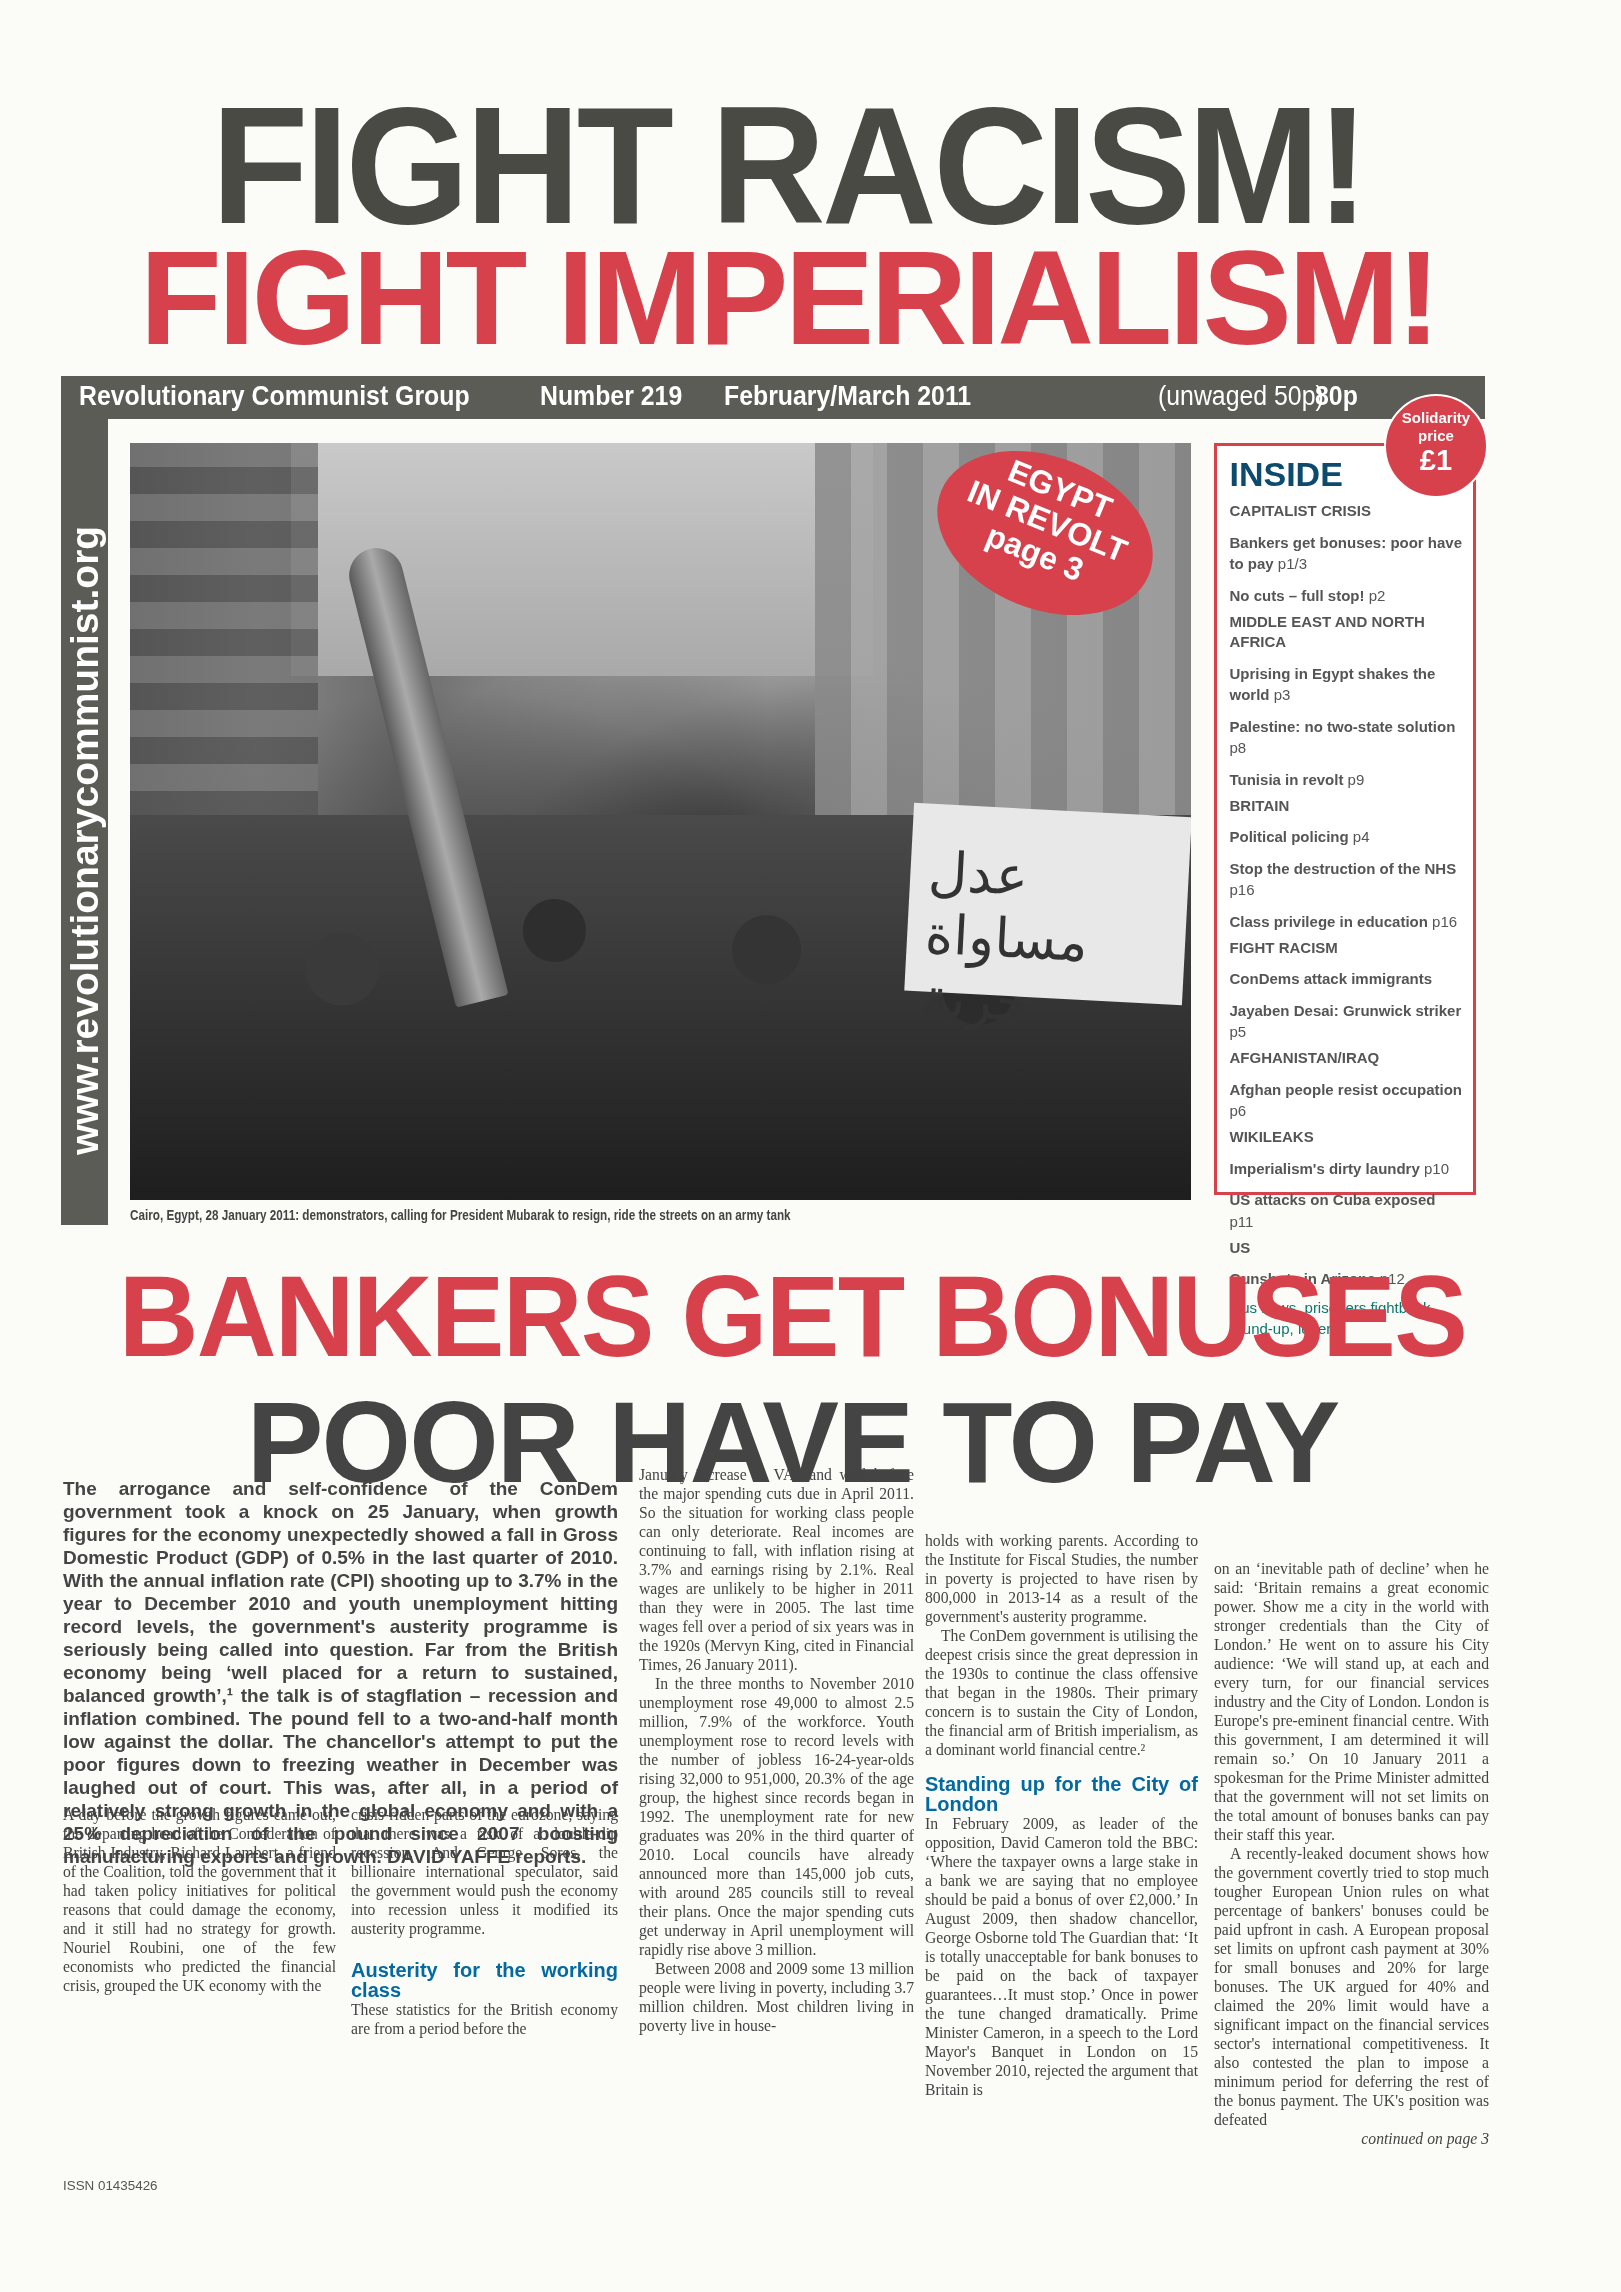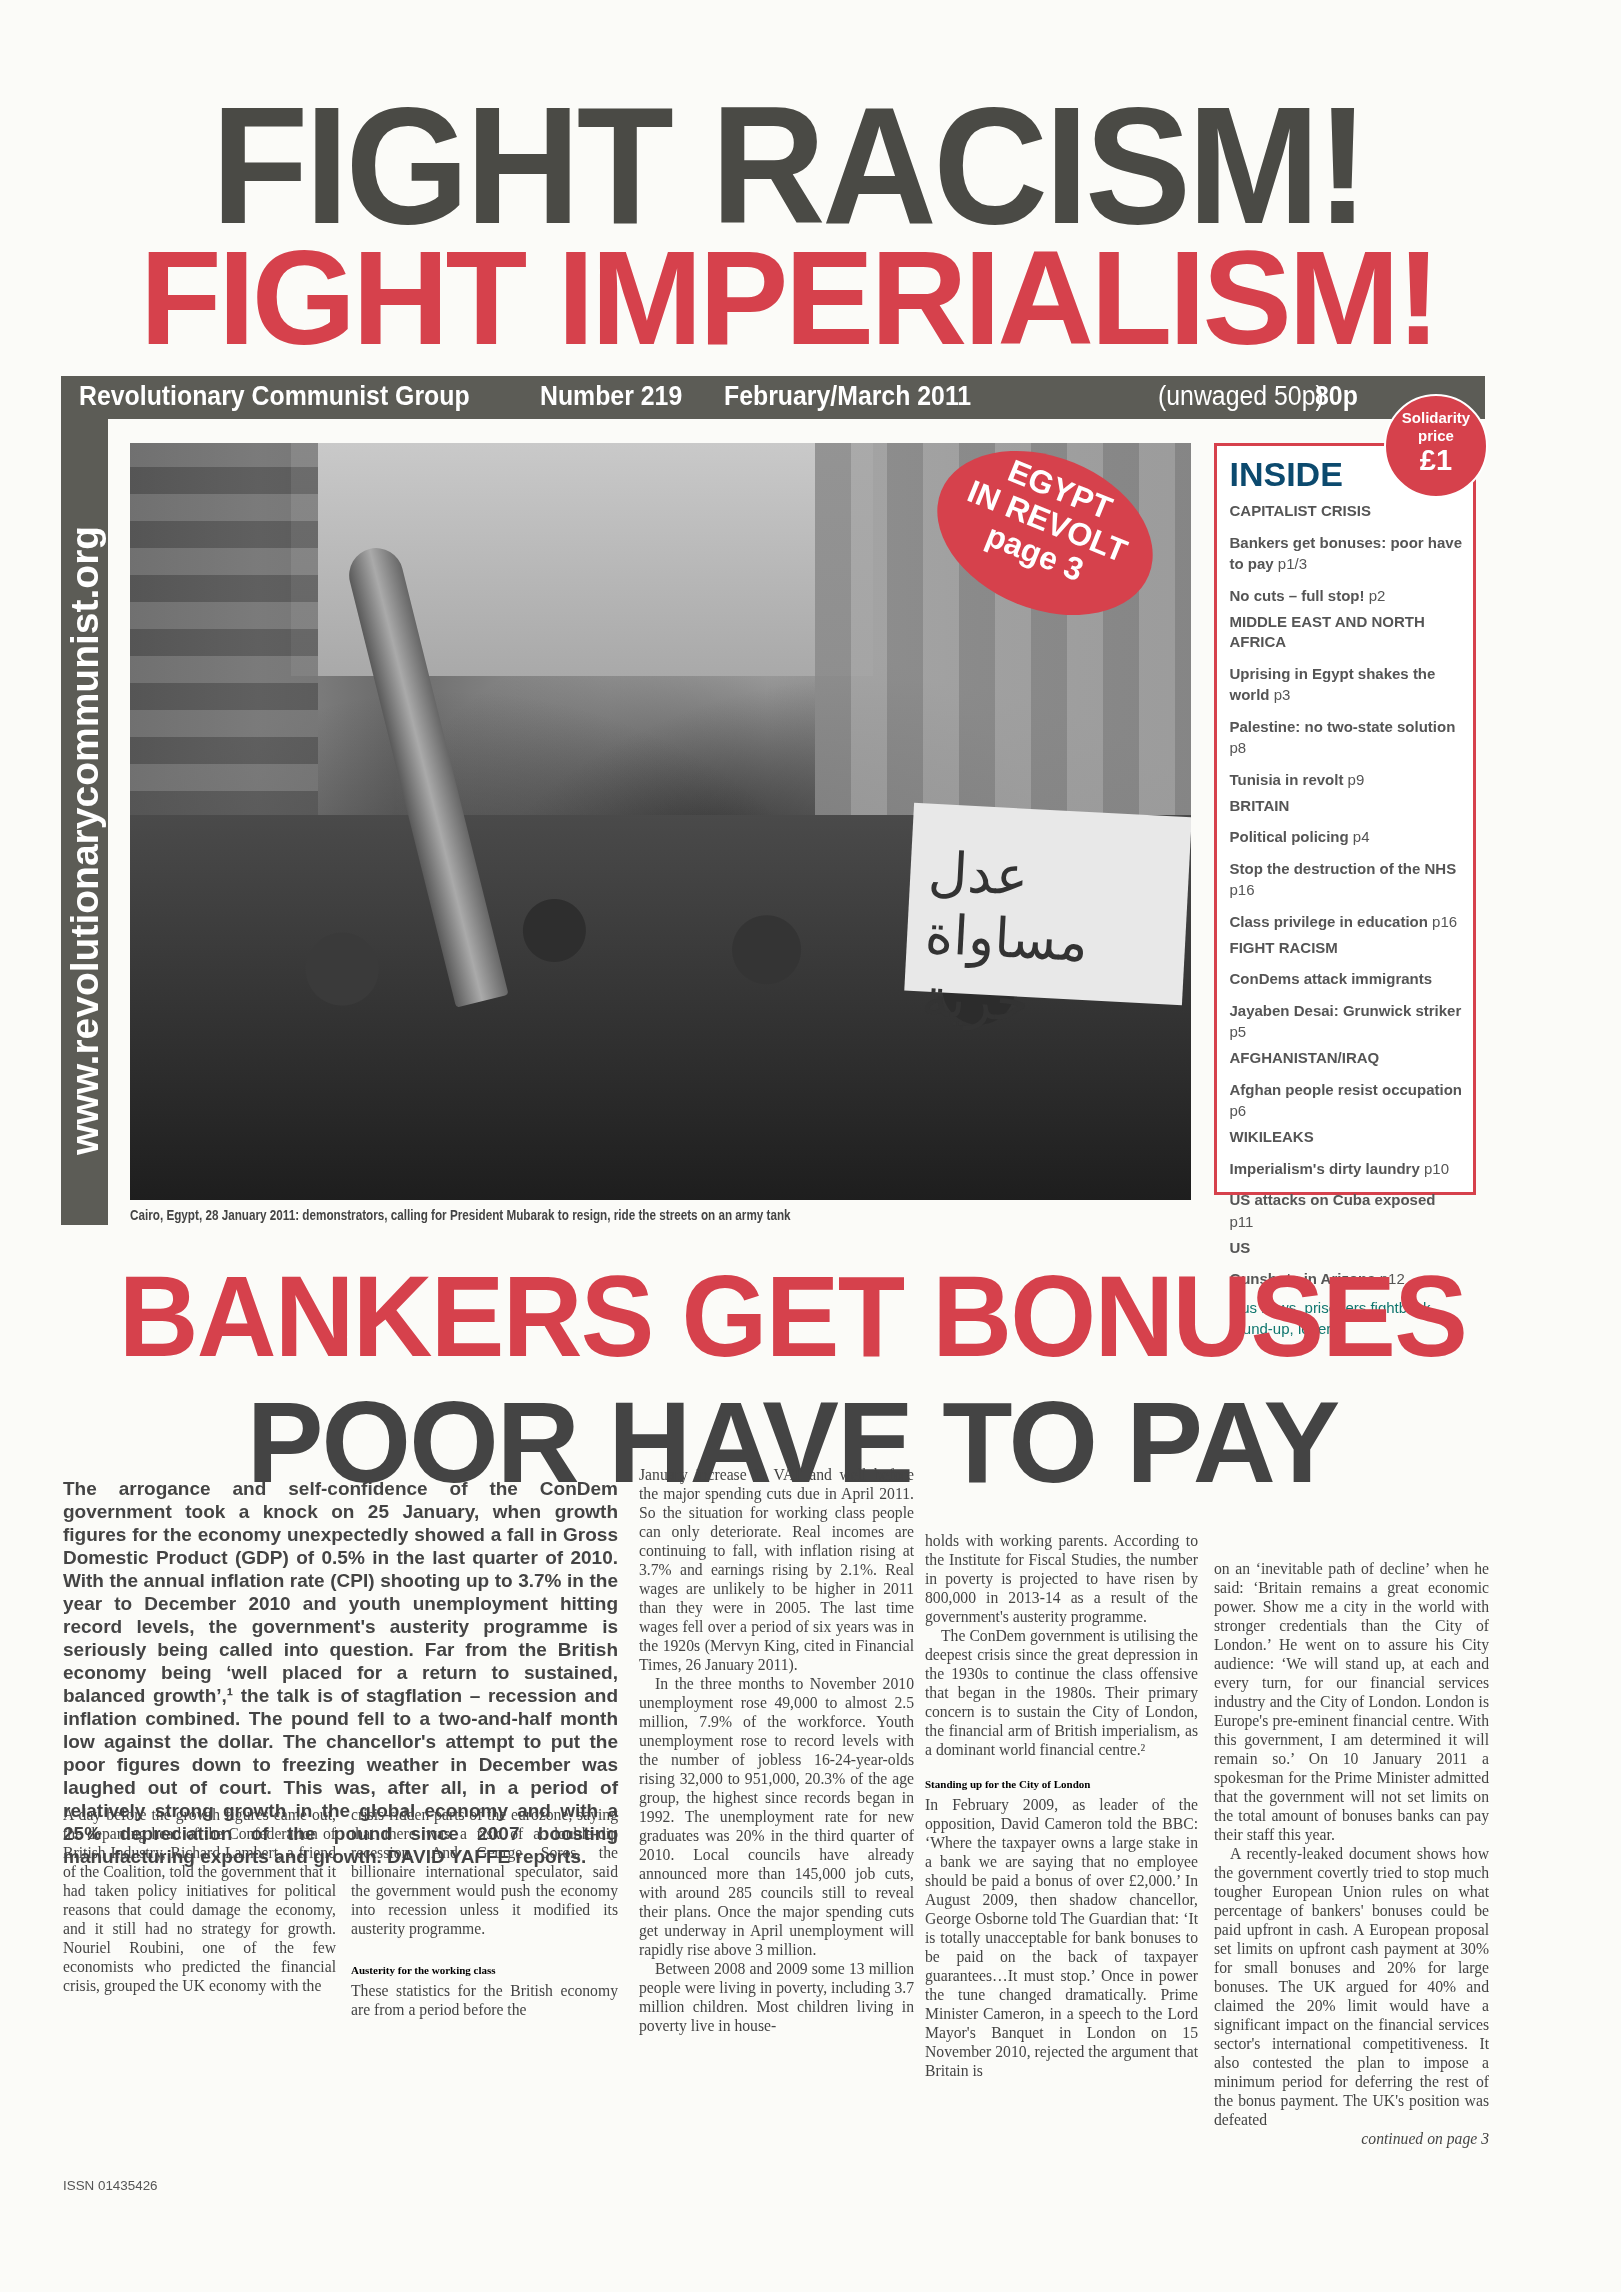--- a/index.html
+++ b/index.html
@@ -36,21 +36,21 @@
   .solid { position:absolute; left:1384px; top:394px; width:100px; height:100px; border-radius:50%; background:#d6414c; border:2.7px solid #fff; color:#fff; text-align:center; font-weight:bold; }
   .solid .s1 { font-size:15px; margin-top:12.5px; line-height:18px; }
   .solid .s2 { font-size:15px; line-height:18px; }
   .solid .s3 { font-size:29px; line-height:30px; font-weight:900; }
   .head1 { position:absolute; left:85px; top:1254px; width:1415px; text-align:center; font-weight:900; font-size:115px; line-height:125px; color:#d6414c; letter-spacing:-1.8px; transform:scaleX(0.96); }
   .head2 { position:absolute; left:85px; top:1384px; width:1415px; text-align:center; font-weight:900; font-size:115px; line-height:116px; color:#444; letter-spacing:-1.8px; }
   .lead { position:absolute; left:63px; top:1477px; width:555px; font-size:19px; font-weight:bold; line-height:23px; text-align:justify; color:#444; }
   .col { position:absolute; font-family:"Liberation Serif", serif; font-size:15.7px; line-height:19px; text-align:justify; color:#444; }
   .col p { margin:0; text-indent:16px; }
   .col p.first { text-indent:0; }
-  .col h3 { font-family:Liberation Serif, serif; font-size:11px; font-weight:bold; margin:12.5px 0 0 0; line-height:19.7px; color:#000000; }
+  .col h3 { font-family:Liberation Sans, sans-serif; font-size:20px; font-weight:bold; margin:12.5px 0 0 0; line-height:19.7px; color:#0369a1; }
   .col .cont { text-align:right; font-style:italic; }
   .issn { position:absolute; left:63px; top:2178px; font-size:13.4px; color:#555; }
 </style>
 </head>
 <body>
 
 <div class="mast1">FIGHT RACISM!</div>
 <div class="mast2">FIGHT IMPERIALISM!</div>
 
 <div class="bar">

